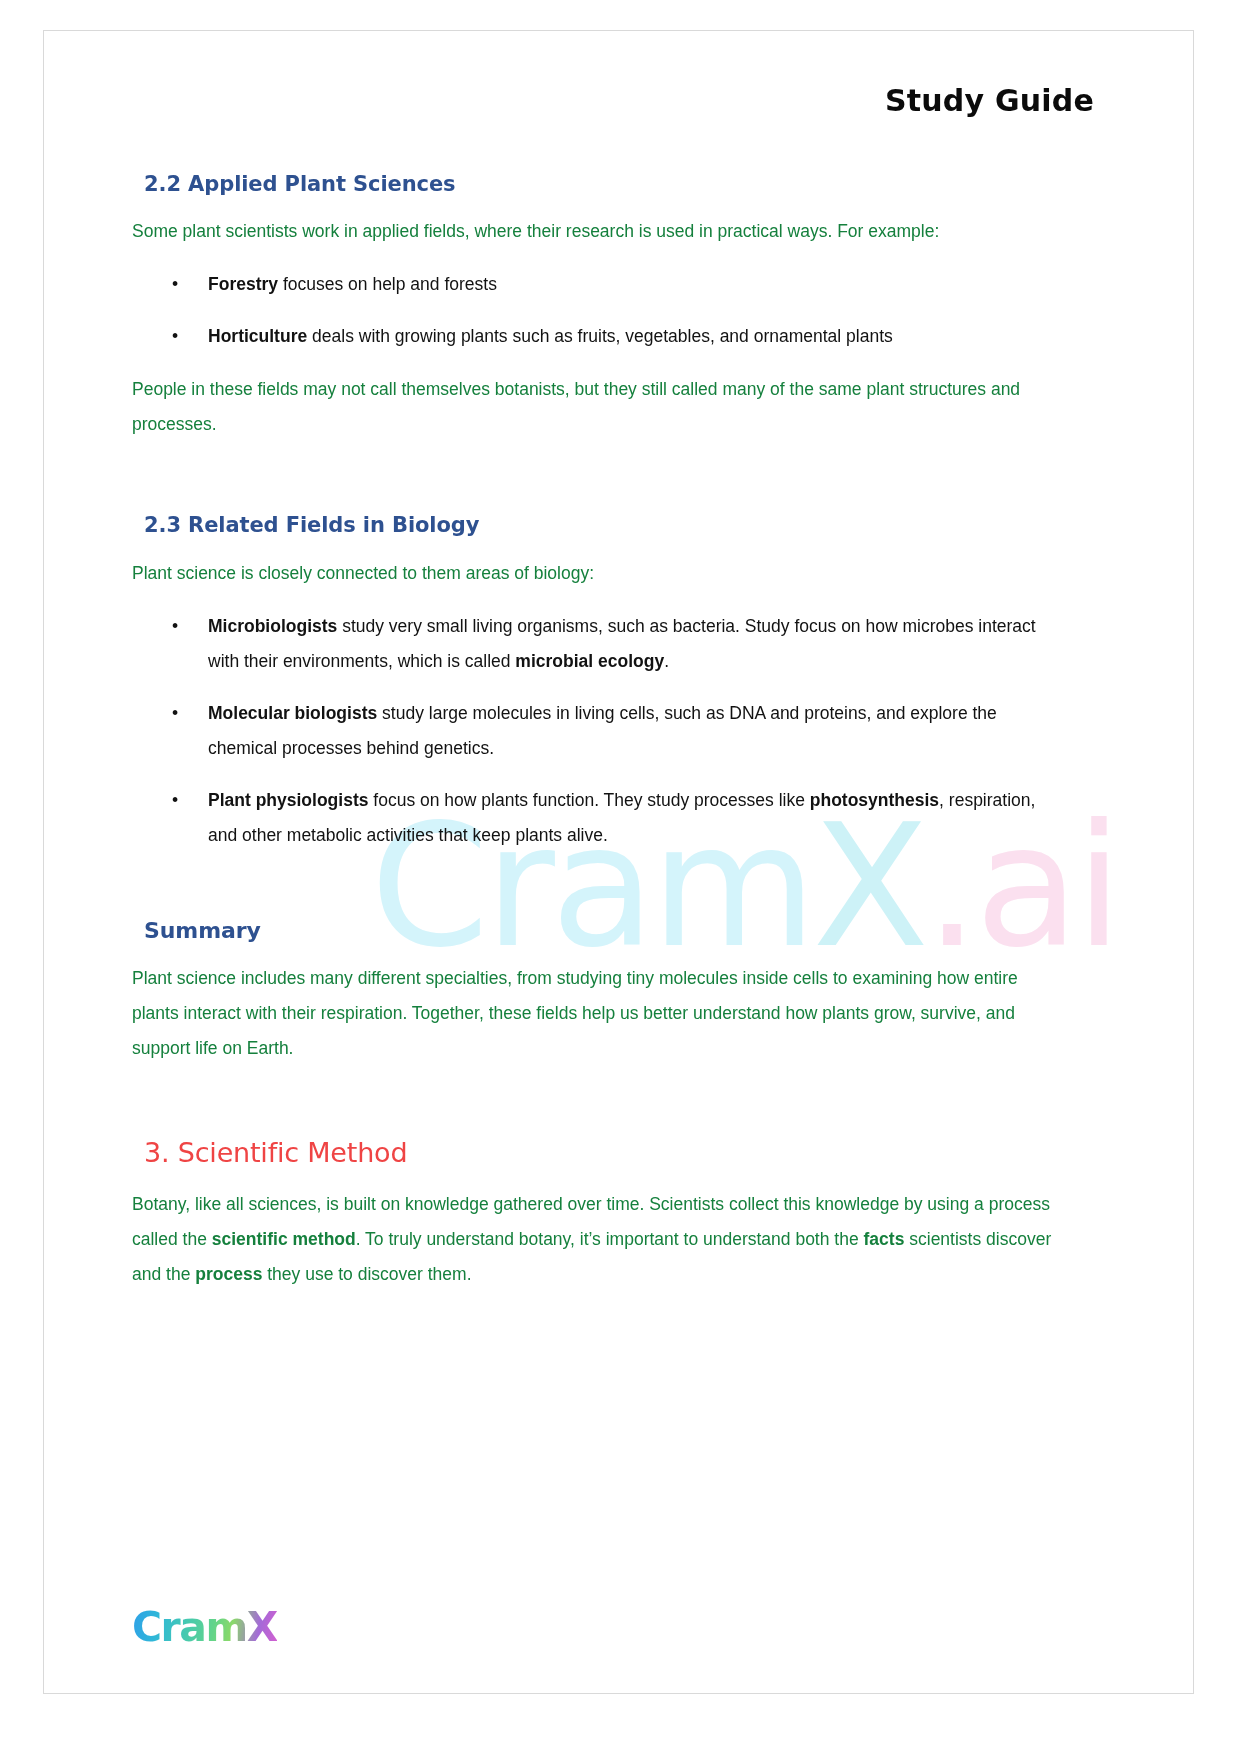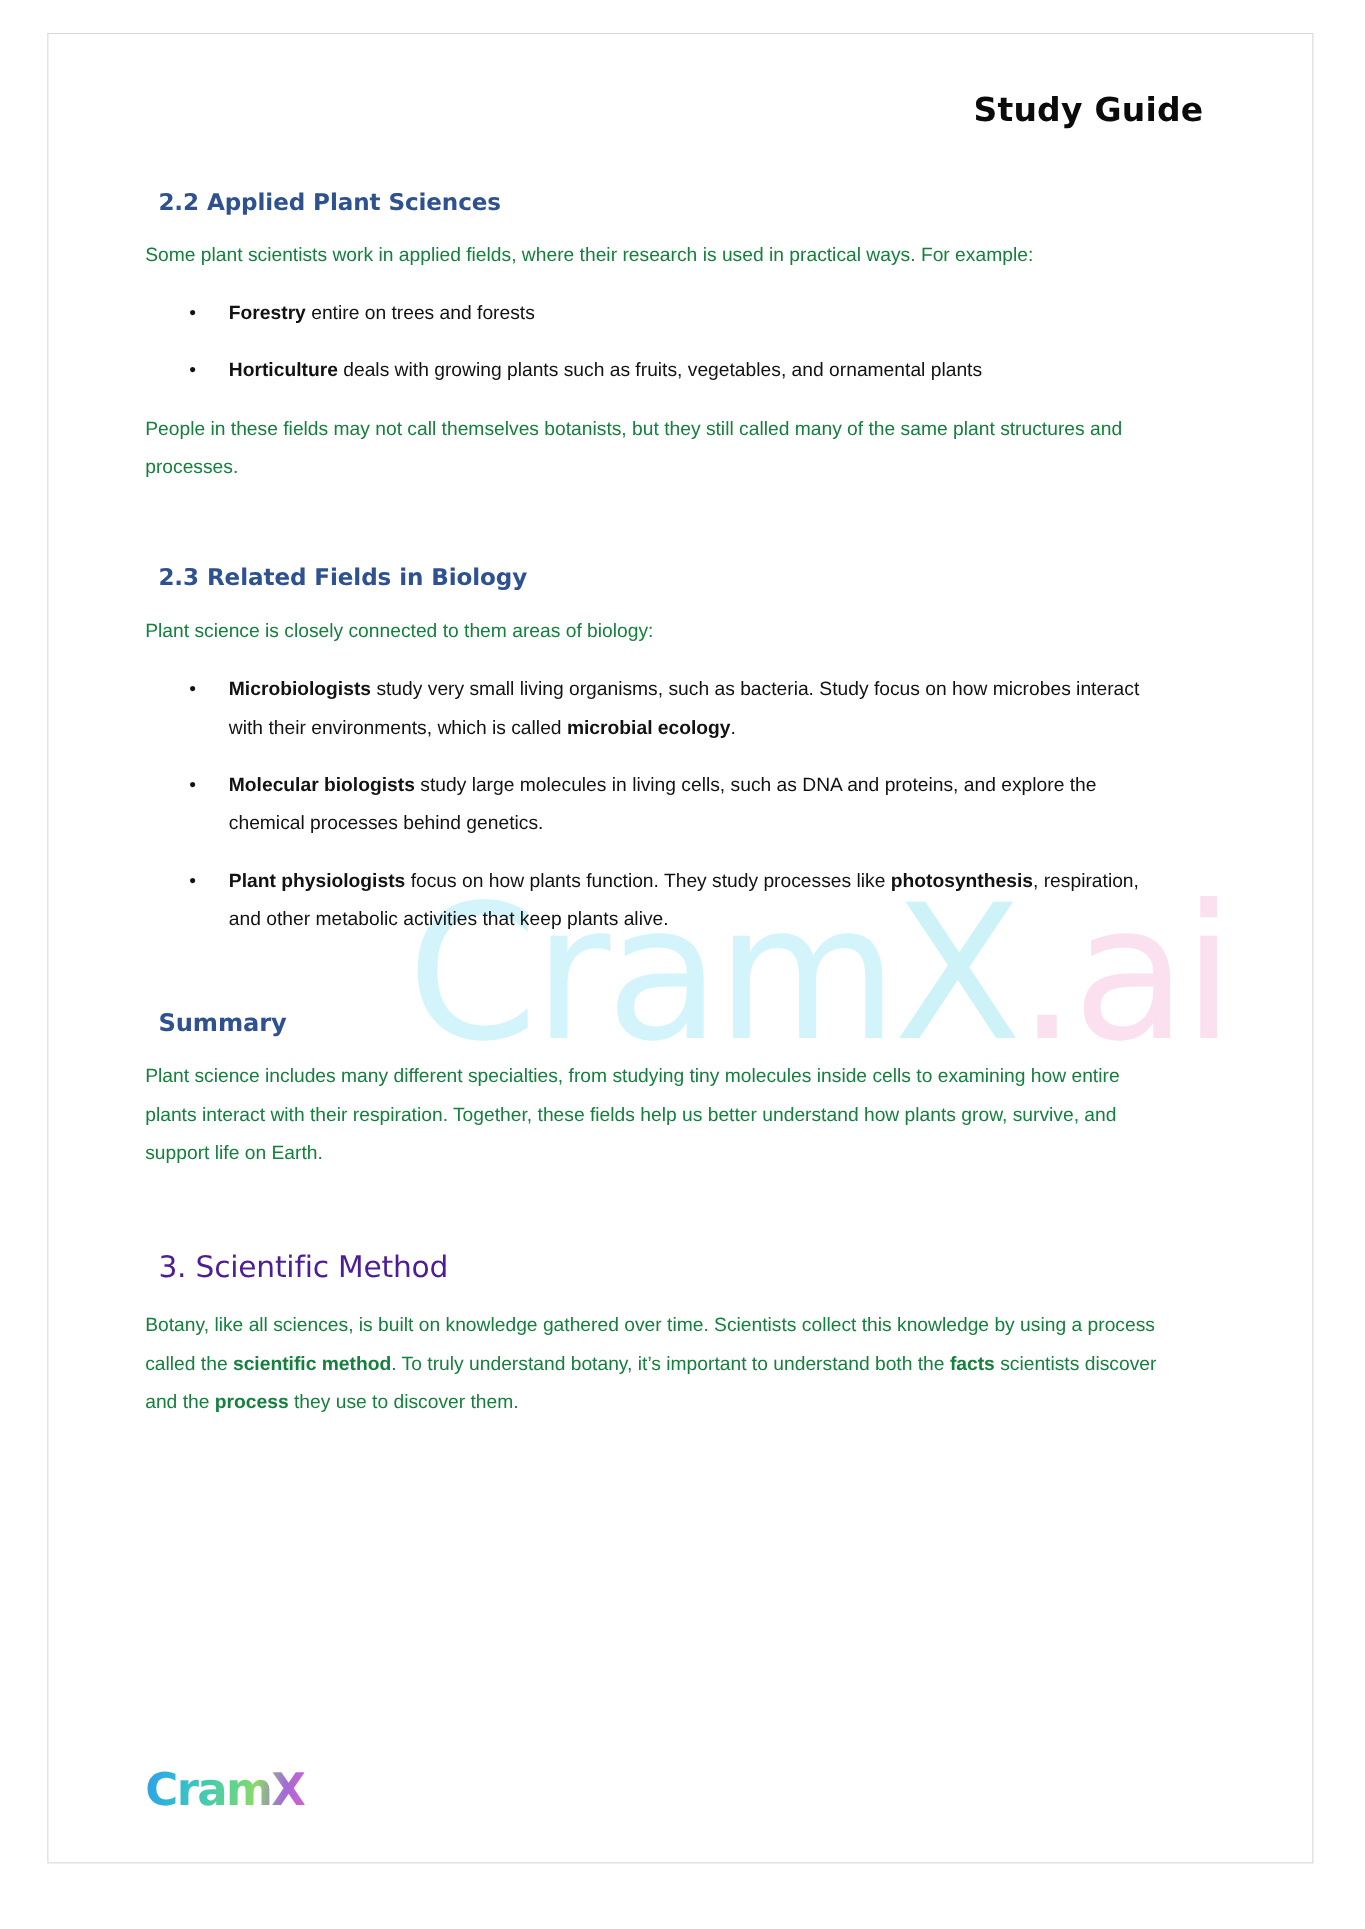--- a/index.html
+++ b/index.html
@@ -88,21 +88,21 @@
     font-weight: 700;
     color: #2e5190;
     margin: 0 0 17px 12px;
     line-height: 1.25;
     letter-spacing: -0.1px;
   }
 
   h2.section-heading.big {
     font-size: 27px;
     font-weight: 400;
-    color: #4c1d95;
+    color: #ef4444;
     letter-spacing: -0.2px;
   }
 
   h2.section-heading.summary {
     font-size: 22px;
   }
 
   p.body-text {
     font-family: "Liberation Sans", sans-serif;
     font-size: 17.5px;
@@ -185,21 +185,21 @@
     </div>
 
     <div class="content">
 
       <h2 class="section-heading">2.2 Applied Plant Sciences</h2>
       <p class="body-text">Some plant scientists work in applied fields, where their research is used in practical ways. For example:</p>
 
       <ul class="bullets">
         <li>
           <span class="bullet-dot">•</span>
-          <b>Forestry</b><span> entire on trees and forests</span>
+          <b>Forestry</b><span> focuses on help and forests</span>
         </li>
         <li>
           <span class="bullet-dot">•</span>
           <b>Horticulture</b><span> deals with growing plants such as fruits, vegetables, and ornamental plants</span>
         </li>
       </ul>
 
       <p class="body-text">People in these fields may not call themselves botanists, but they still called many of the same plant structures and processes.</p>
 
       <div class="spacer-lg"></div>

